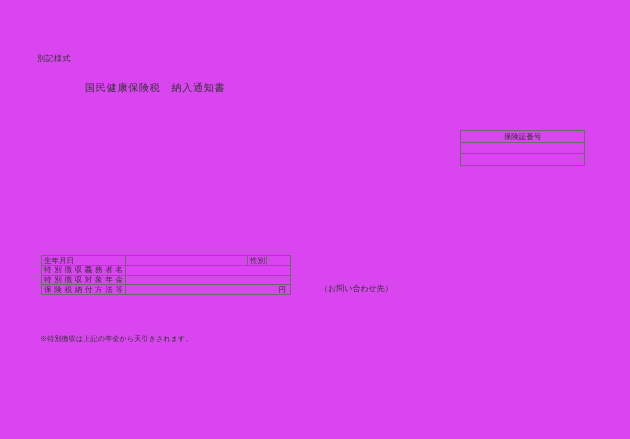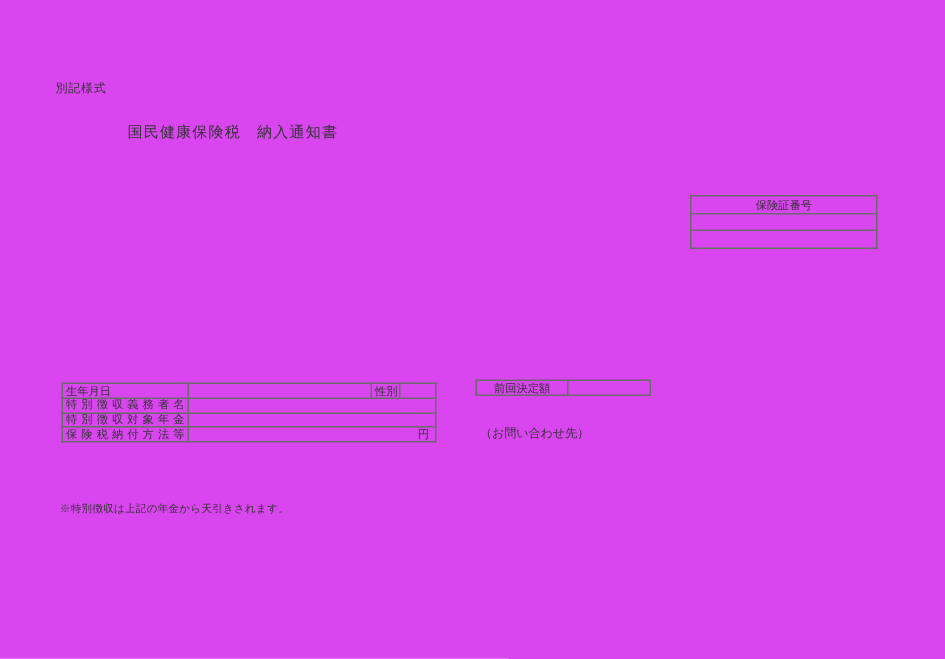--- a/index.html
+++ b/index.html
@@ -115,22 +115,18 @@
     </table>
 
   <div class="footnote">※特別徴収は上記の年金から天引きされます。</div>
 
   <table class="tbl decision">
     <colgroup>
       <col style="width:61px">
         <col style="width:55px">
     </colgroup>
     <tbody>
-        <tr>
-      <td class="lbl">前回決定額</td>
-      <td></td>
-    </tr>
   </tbody>
     </table>
 
   <div class="contact">（お問い合わせ先）</div>
 
 </div>
 
 </body></html>

